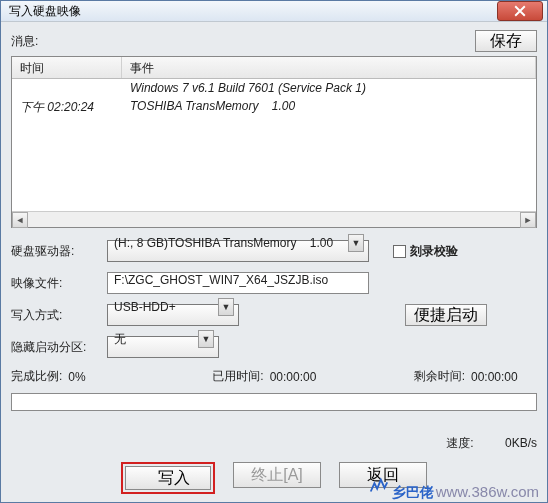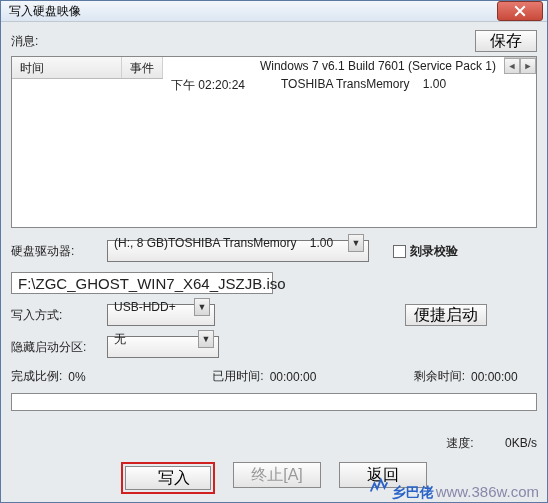--- a/index.html
+++ b/index.html
@@ -33,32 +33,32 @@
     min-width: 62px; height: 22px;
     background: linear-gradient(#fdfdfd, #e4e4e4);
     border: 1px solid #8a8a8a;
     font-size: 16px;
     display: inline-flex; align-items: center; justify-content: center;
     cursor: pointer;
   }
   .log-box {
     border: 1px solid #888; background: #fff;
     height: 172px; margin-bottom: 12px;
-    display: flex; flex-direction: row;
+    display: flex; flex-direction: column;
   }
   .log-header {
     display: flex; height: 22px;
     background: linear-gradient(#f8f8f8, #e8e8e8);
     border-bottom: 1px solid #bbb;
   }
   .log-header .col { padding: 3px 8px; font-size: 12px; border-right: 1px solid #d0d0d0; }
   .col-time { width: 110px; }
   .col-event { flex: 1; }
   .log-body { flex: 1; overflow: auto; font-family: "Courier New", monospace; font-size: 12px; }
-  .log-row { display: flex; }
+  .log-row { display: flex; font-style: italic; }
   .log-row .cell { padding: 2px 8px; }
   .cell-time { width: 110px; white-space: pre; }
   .cell-event { flex: 1; white-space: pre; }
   .hscroll {
     height: 16px; background: #efefef; border-top: 1px solid #ccc;
     display: flex; align-items: center;
   }
   .hscroll .arrow {
     width: 16px; height: 16px; background: linear-gradient(#f6f6f6,#dcdcdc);
     border: 1px solid #aaa; display:flex;align-items:center;justify-content:center;font-size:9px;color:#555;
@@ -76,21 +76,21 @@
     font-family: "Courier New", monospace; font-size: 12px;
   }
   .select .val { flex:1; white-space: pre; }
   .select .dd {
     width: 16px; height: 18px; margin-left:4px;
     background: linear-gradient(#f4f4f4,#d8d8d8); border:1px solid #9a9a9a;
     display:flex;align-items:center;justify-content:center;font-size:9px;color:#333;
   }
   .textinput {
     height: 22px; background:#fff; border:1px solid #888; padding:0 6px;
-    font-family: "Courier New", monospace; font-size:15px; display:flex; align-items:center;
+    font-family: "Courier New", monospace; font-size:12px; display:flex; align-items:flex-start;
   }
   .checkbox {
     width:13px;height:13px;border:1px solid #6a6a6a;background:#fff;margin-right:4px;display:inline-block;
   }
   .chk-wrap { display:flex; align-items:center; margin-left: 24px; font-weight: bold; }
   .progress-row {
     display:flex; align-items:center; margin-top: 6px; gap: 6px;
   }
   .progress-item { flex:1; }
   .progress-bar {
@@ -166,28 +166,29 @@
         <span class="val">(H:, 8 GB)TOSHIBA TransMemory    1.00</span>
         <span class="dd">▼</span>
       </div>
       <label class="chk-wrap">
         <span class="checkbox"></span>
         <span>刻录校验</span>
       </label>
     </div>
 
     <div class="form-row">
+      <span class="form-label">映像文件:</span>
       <div class="textinput" style="width:262px">
         <span>F:\ZGC_GHOST_WIN7_X64_JSZJB.iso</span>
       </div>
     </div>
 
     <div class="form-row">
       <span class="form-label">写入方式:</span>
-      <div class="select" style="width:108px">
+      <div class="select" style="width:132px">
         <span class="val">USB-HDD+</span>
         <span class="dd">▼</span>
       </div>
       <div style="flex:1"></div>
       <button class="btn" style="min-width:82px">便捷启动</button>
       <div style="width:50px"></div>
     </div>
 
     <div class="form-row">
       <span class="form-label">隐藏启动分区:</span>

